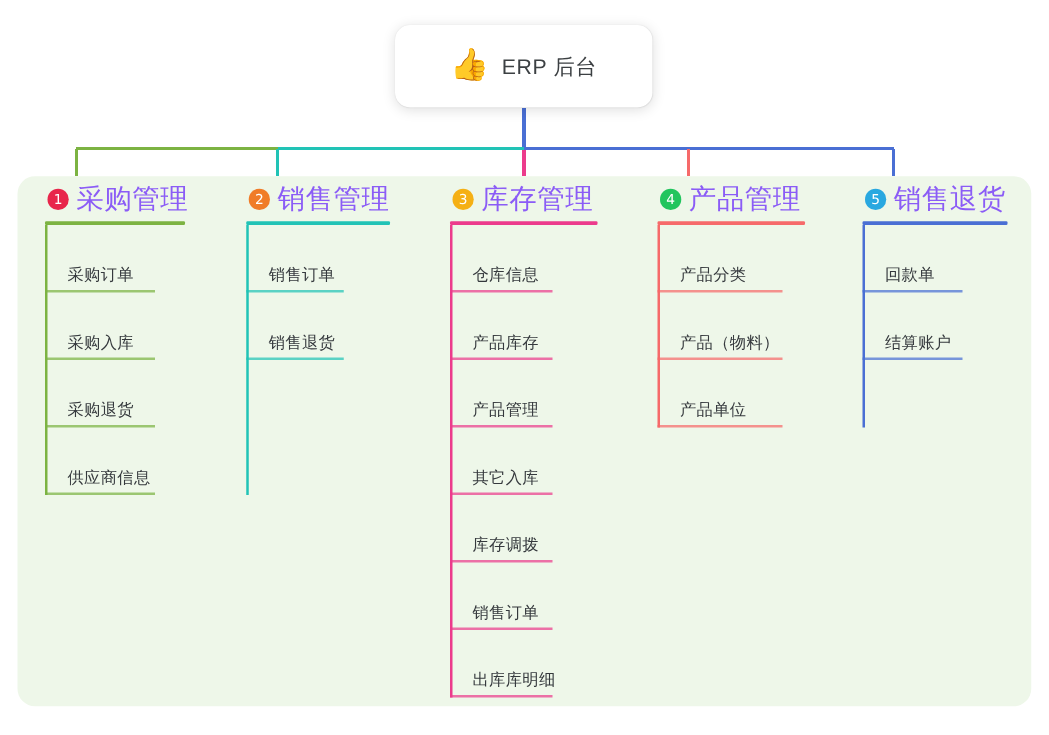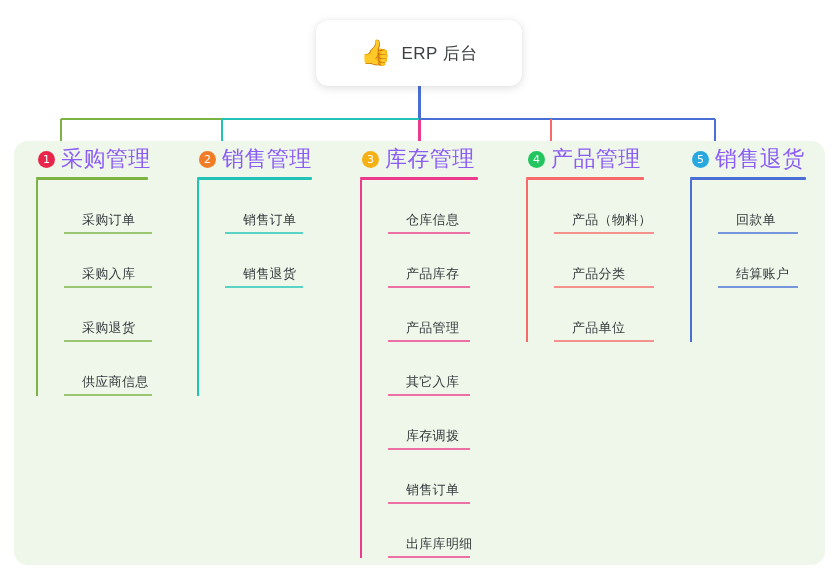--- a/index.html
+++ b/index.html
@@ -123,21 +123,20 @@
     top: 0;
     width: 2px;
   }
   .child {
     position: relative;
     height: 54px;
     box-sizing: border-box;
     display: flex;
     align-items: flex-end;
     padding-left: 18px;
-    margin-left: 28px;
   }
   .child-label {
     font-size: 13px;
     color: #35393d;
     letter-spacing: 0.3px;
     padding-bottom: 5px;
     white-space: nowrap;
   }
   .child-rule {
     position: absolute;
@@ -256,25 +255,25 @@
       </div>
       <div class="column" style="left: 526px; width: 118px;">
         <div class="col-header">
           <span class="badge" style="background: rgb(34, 197, 94);">4</span>
           <span class="col-title">产品管理</span>
         </div>
         <div class="header-rule" style="background: rgb(246, 106, 106); width: 118px;"></div>
         <div class="children" style="height: 162px;">
           <div class="spine" style="background: rgb(246, 106, 106); height: 162px;"></div>
           <div class="child">
+            <span class="child-label">产品分类</span>
+            <div class="child-rule" style="background: rgb(246, 106, 106); width: 100px;"></div>
+          </div>
+          <div class="child">
             <span class="child-label">产品（物料）</span>
-            <div class="child-rule" style="background: rgb(246, 106, 106); width: 100px;"></div>
-          </div>
-          <div class="child">
-            <span class="child-label">产品分类</span>
             <div class="child-rule" style="background: rgb(246, 106, 106); width: 100px;"></div>
           </div>
           <div class="child">
             <span class="child-label">产品单位</span>
             <div class="child-rule" style="background: rgb(246, 106, 106); width: 100px;"></div>
           </div>
         </div>
       </div>
       <div class="column" style="left: 690px; width: 116px;">
         <div class="col-header">

